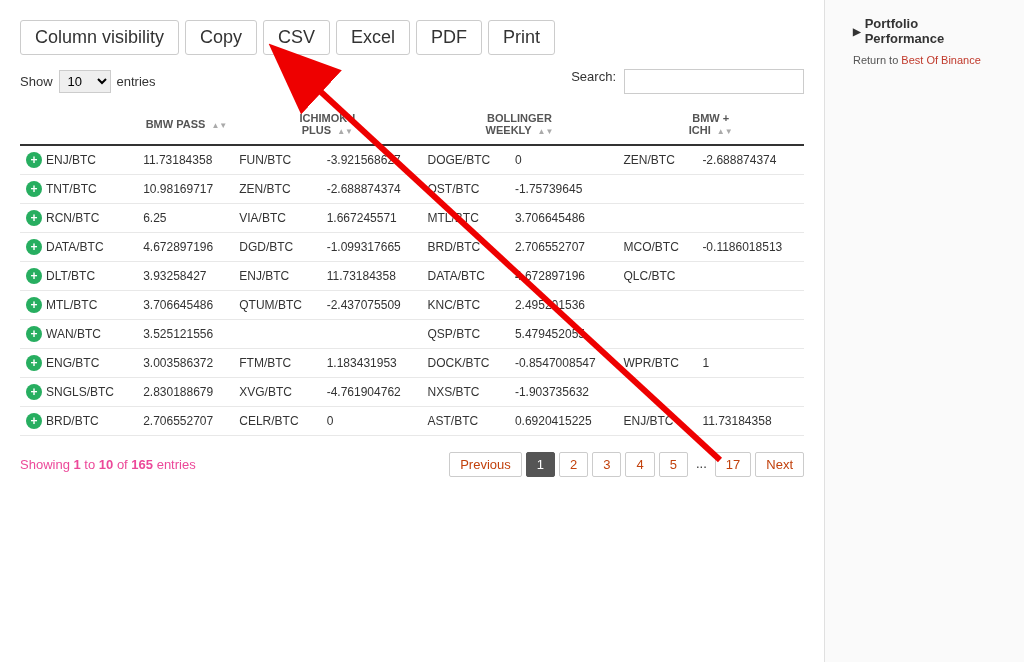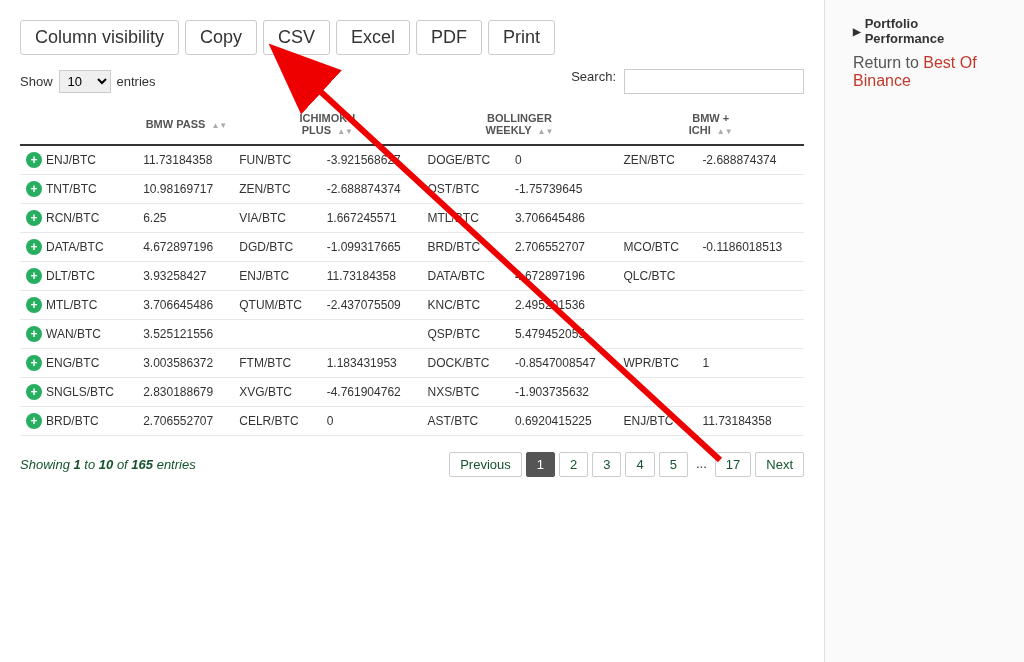--- a/index.html
+++ b/index.html
@@ -2,21 +2,21 @@
 <html><head>
   <meta charset="utf-8">
   <style>
     * { box-sizing: border-box; margin: 0; padding: 0; }
     body { font-family: Arial, sans-serif; font-size: 13px; background: #fff; color: #333; }
     .layout { display: flex; width: 1024px; min-height: 662px; }
     .main-content { flex: 1; padding: 20px 20px 20px 20px; }
     .sidebar { width: 200px; padding: 16px 28px; border-left: 1px solid #e0e0e0; background: #fafafa; }
     .sidebar-title { font-size: 13px; font-weight: bold; color: #333; margin-bottom: 8px; display: flex; align-items: center; gap: 4px; }
     .sidebar-title::before { content: '▶'; font-size: 10px; color: #333; }
-    .sidebar-link { font-size: 16px; color: #555; }
+    .sidebar-link { font-size: 11px; color: #555; }
     .sidebar-link a { color: #555; text-decoration: none; }
     .sidebar-link a span { color: #c0392b; }
 
     
     .toolbar { display: flex; gap: 6px; margin-bottom: 14px; flex-wrap: wrap; }
     .btn { border: 1px solid #ccc; background: #fff; padding: 6px 14px; font-size: 18px; cursor: pointer; border-radius: 3px; color: #333; }
 
     
     .controls { display: flex; justify-content: space-between; align-items: center; margin-bottom: 10px; }
     .show-entries { display: flex; align-items: center; gap: 6px; font-size: 13px; }
@@ -28,24 +28,24 @@
     table { width: 100%; border-collapse: collapse; font-size: 12px; }
     thead th { font-size: 11px; font-weight: bold; text-transform: uppercase; color: #555; padding: 8px 6px; text-align: right; border-bottom: 2px solid #333; white-space: nowrap; position: relative; cursor: pointer; }
     thead th .sort-arrows { display: inline-flex; flex-direction: column; margin-left: 3px; font-size: 8px; color: #aaa; vertical-align: middle; }
     tbody tr { border-bottom: 1px solid #e8e8e8; }
     tbody td { padding: 6px 6px; vertical-align: middle; white-space: nowrap; }
     .plus-icon { width: 16px; height: 16px; background: #27ae60; border-radius: 50%; display: inline-flex; align-items: center; justify-content: center; color: #fff; font-size: 12px; font-weight: bold; margin-right: 4px; cursor: pointer; flex-shrink: 0; }
     .cell-pair { display: flex; align-items: center; }
 
     
     .pagination-area { display: flex; justify-content: space-between; align-items: center; margin-top: 16px; font-size: 13px; }
-    .pagination-info { color: #14532d; font-style: italic; }
+    .pagination-info { color: #ec4899; }
     .pagination-info strong { font-weight: bold; }
     .pagination-nav { display: flex; align-items: center; gap: 4px; }
-    .page-btn { border: 1px solid #ccc; background: #fff; padding: 4px 10px; font-size: 13px; cursor: pointer; color: #14532d; border-radius: 2px; }
+    .page-btn { border: 1px solid #ccc; background: #fff; padding: 4px 10px; font-size: 13px; cursor: pointer; color: #c2410c; border-radius: 2px; }
     .page-btn.active { background: #555; color: #fff; border-color: #555; }
     .page-ellipsis { padding: 4px 4px; }
 
     
     .arrow-overlay { position: absolute; pointer-events: none; top: 0; left: 0; width: 100%; height: 100%; }
   </style>
 </head>
 <body>
 
 <div class="layout">

